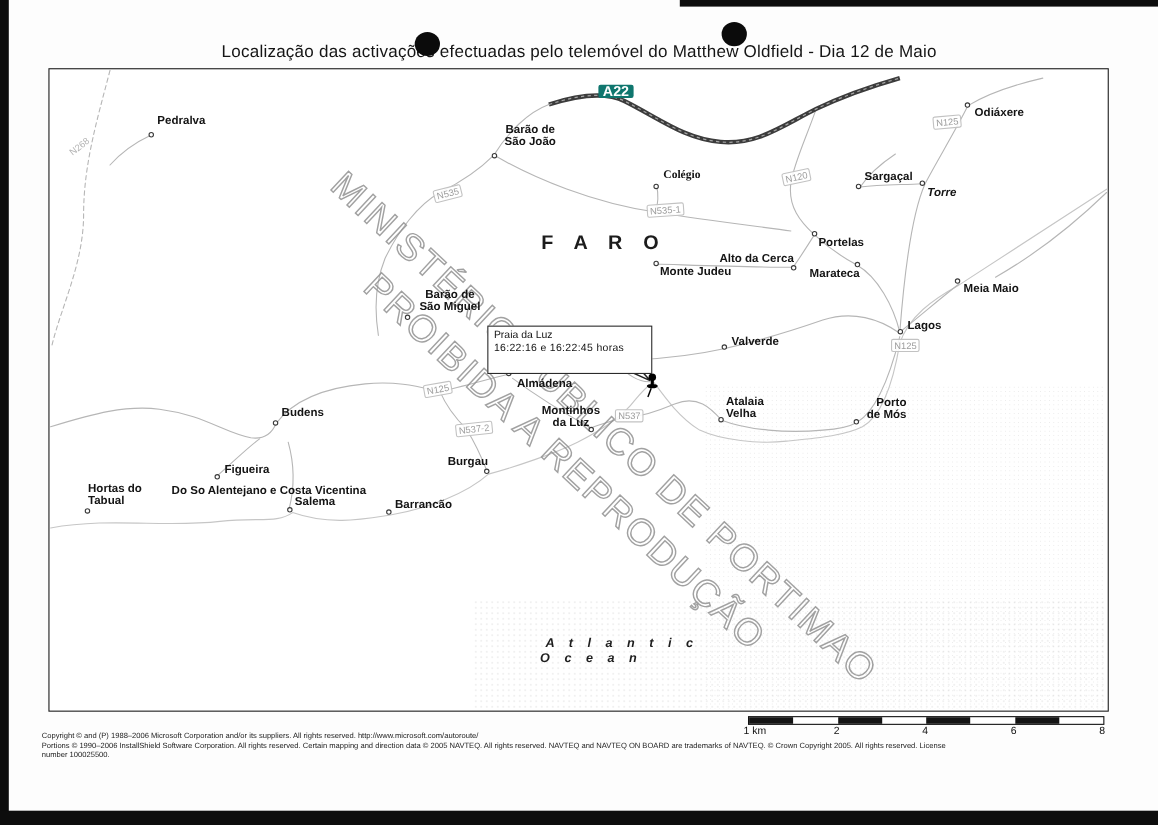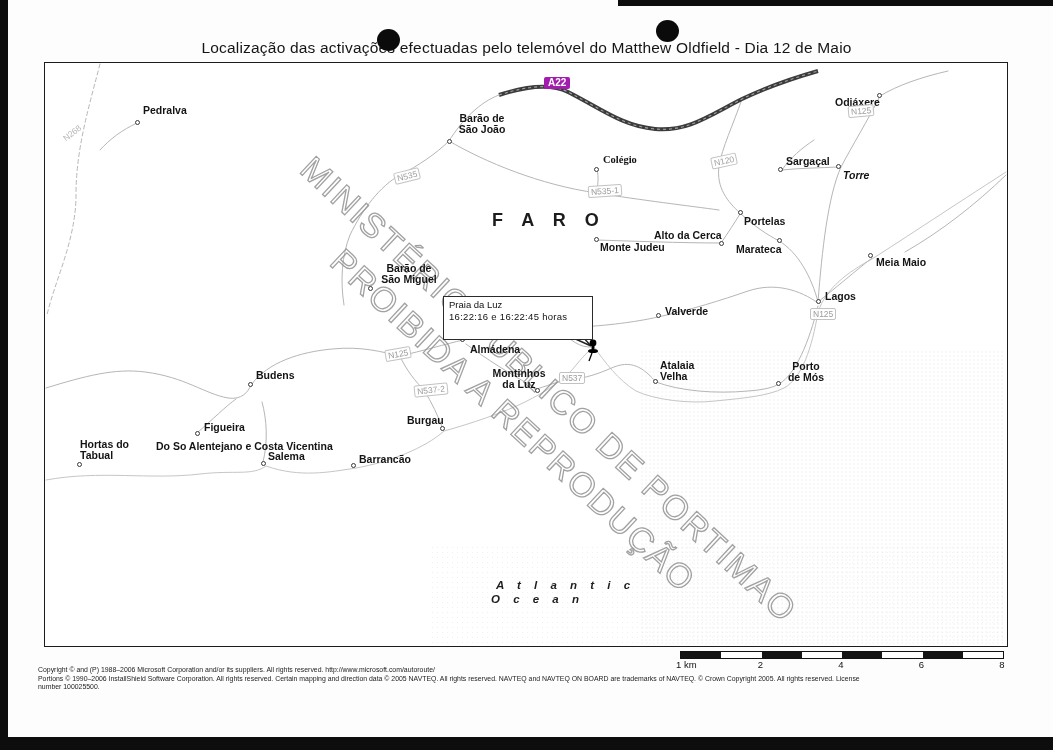--- a/index.html
+++ b/index.html
@@ -51,22 +51,22 @@
   #ocean-label{
     position:absolute;left:496px;top:578px;font-size:11.5px;font-weight:bold;font-style:italic;
     letter-spacing:5px;color:#1e1e1e;line-height:14px;z-index:3;
   }
   .roadlabel{
     position:absolute;font-size:8.5px;color:#9c9c9c;background:rgba(255,255,255,.88);
     border:1px solid #c2c2c2;border-radius:2px;padding:0 2px;line-height:10px;z-index:3;
   }
   .roadlabel.nobox{border:none;background:transparent;color:#b4b4b4;}
   #a22-shield{
-    position:absolute;left:544px;top:77px;background:#a21caf;color:#fff;
-    font-size:10px;font-weight:bold;padding:1px 4px;border-radius:2px;line-height:10px;z-index:3;
+    position:absolute;left:544px;top:77px;background:#0f766e;color:#fff;
+    font-size:13px;font-weight:bold;padding:1px 4px;border-radius:2px;line-height:10px;z-index:3;
   }
   #callout{
     position:absolute;left:443px;top:296px;width:150px;
     border:1.6px solid #2b2b2b;background:#fff;padding:2px 5px 16px 5px;
     box-sizing:border-box;z-index:5;
   }
   #callout .c1{font-size:9.5px;color:#111;line-height:12px;}
   #callout .c2{font-size:9.5px;color:#111;line-height:12px;letter-spacing:.3px;}
   #scale-bar{
     position:absolute;left:680px;top:651px;width:322px;height:6px;
@@ -154,21 +154,21 @@
     <div class="towndot" style="left: 134.5px; top: 119.5px;"></div>
     <div class="town center" style="left: 482px; top: 113px;">Barão de
 São João</div>
     <div class="towndot" style="left: 446.5px; top: 138.5px;"></div>
     <div class="town" style="left: 603px; top: 155px; font-family: Liberation Serif, serif;">Colégio</div>
     <div class="towndot" style="left: 593.5px; top: 166.5px;"></div>
     <div class="town" style="left: 786px; top: 156px;">Sargaçal</div>
     <div class="towndot" style="left: 777.5px; top: 166.5px;"></div>
     <div class="town" style="left: 843px; top: 170px; font-style: italic;">Torre</div>
     <div class="towndot" style="left: 835.5px; top: 163.5px;"></div>
-    <div class="town" style="left: 835px; top: 97px;">Odiáxere</div>
+    <div class="town" style="left: 886px; top: 97px;">Odiáxere</div>
     <div class="towndot" style="left: 876.5px; top: 92.5px;"></div>
     <div class="town" style="left: 744px; top: 216px;">Portelas</div>
     <div class="towndot" style="left: 737.5px; top: 209.5px;"></div>
     <div class="town" style="left: 654px; top: 230px;">Alto da Cerca</div>
     <div class="towndot" style="left: 718.5px; top: 240.5px;"></div>
     <div class="town" style="left: 600px; top: 242px;">Monte Judeu</div>
     <div class="towndot" style="left: 593.5px; top: 236.5px;"></div>
     <div class="town" style="left: 736px; top: 244px;">Marateca</div>
     <div class="towndot" style="left: 776.5px; top: 237.5px;"></div>
     <div class="town" style="left: 876px; top: 257px;">Meia Maio</div>
@@ -178,21 +178,21 @@
     <div class="town center" style="left: 409px; top: 263px;">Barão de
 São Miguel</div>
     <div class="towndot" style="left: 367.5px; top: 285.5px;"></div>
     <div class="town" style="left: 665px; top: 306px;">Valverde</div>
     <div class="towndot" style="left: 655.5px; top: 312.5px;"></div>
     <div class="town" style="left: 470px; top: 344px;">Almádena</div>
     <div class="towndot" style="left: 459.5px; top: 336.5px;"></div>
     <div class="town" style="left: 660px; top: 360px;">Atalaia
 Velha</div>
     <div class="towndot" style="left: 652.5px; top: 378.5px;"></div>
-    <div class="town center" style="left: 806px; top: 361px;">Porto
+    <div class="town center" style="left: 806px; top: 361px; text-align: right;">Porto
 de Mós</div>
     <div class="towndot" style="left: 775.5px; top: 380.5px;"></div>
     <div class="town center" style="left: 519px; top: 368px;">Montinhos
 da Luz</div>
     <div class="towndot" style="left: 534.5px; top: 387.5px;"></div>
     <div class="town" style="left: 256px; top: 370px;">Budens</div>
     <div class="towndot" style="left: 247.5px; top: 381.5px;"></div>
     <div class="town" style="left: 407px; top: 415px;">Burgau</div>
     <div class="towndot" style="left: 439.5px; top: 425.5px;"></div>
     <div class="town" style="left: 204px; top: 422px;">Figueira</div>

